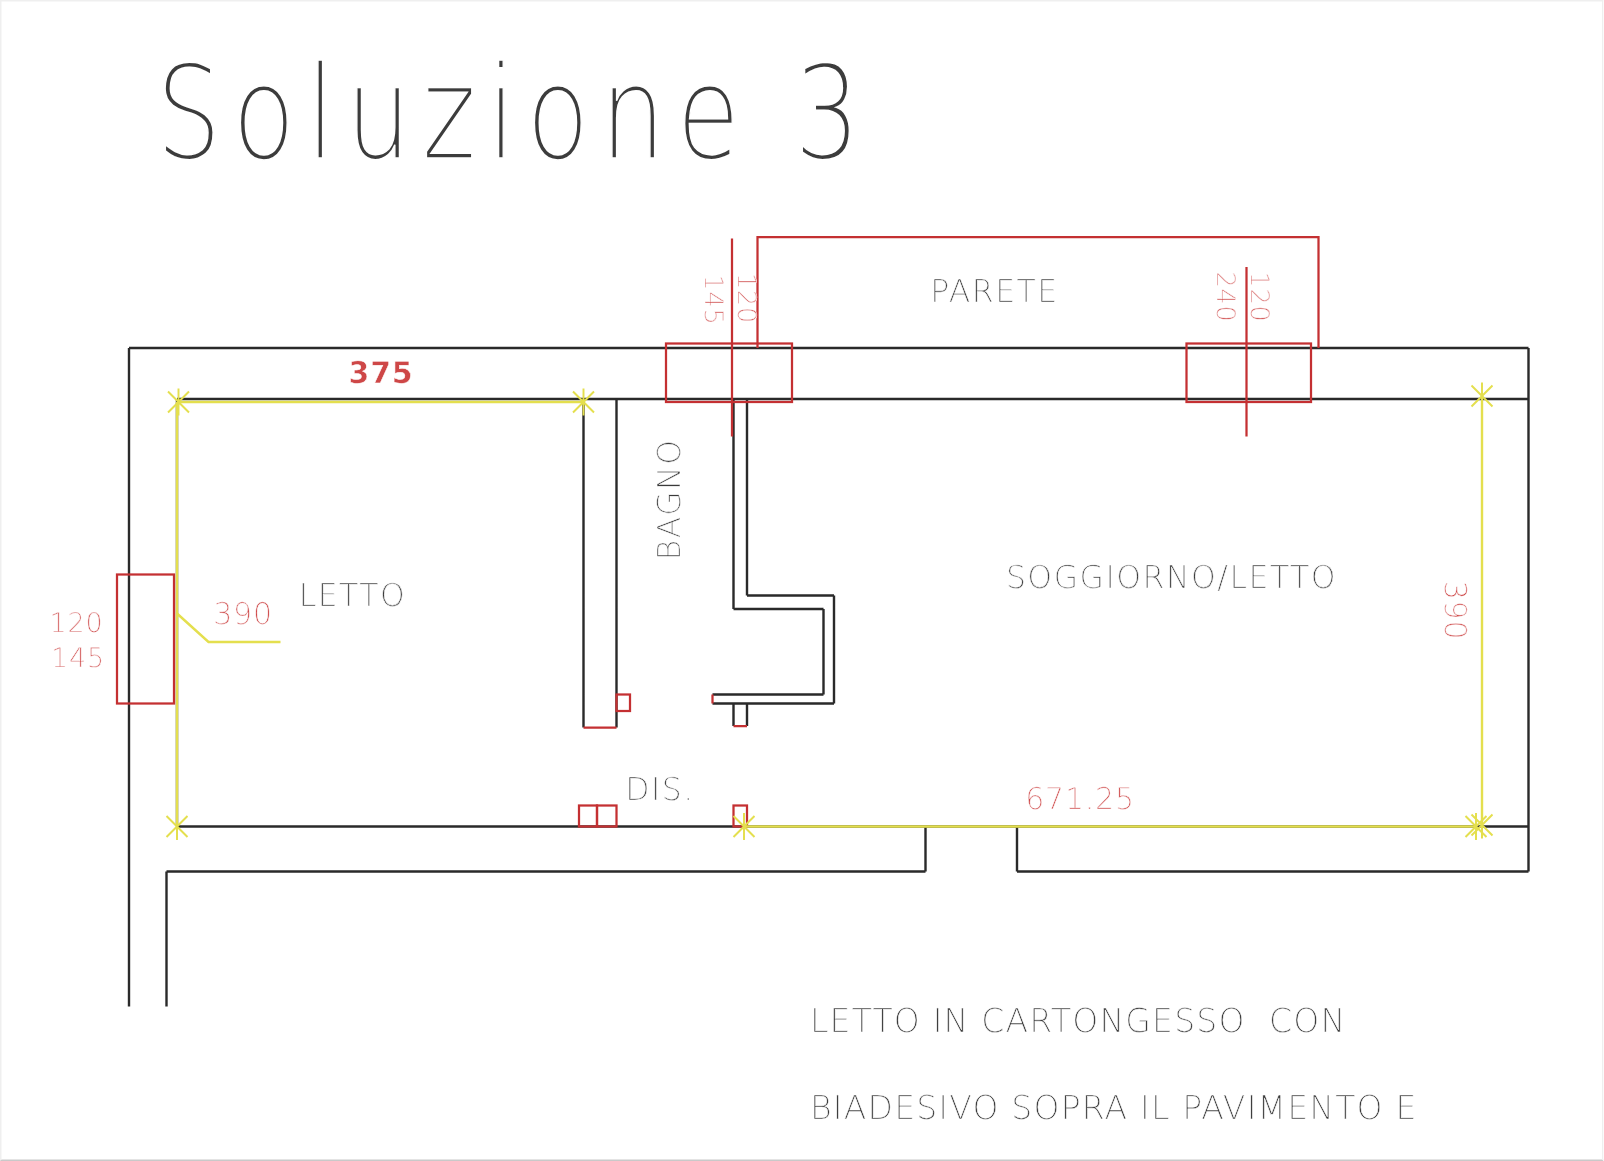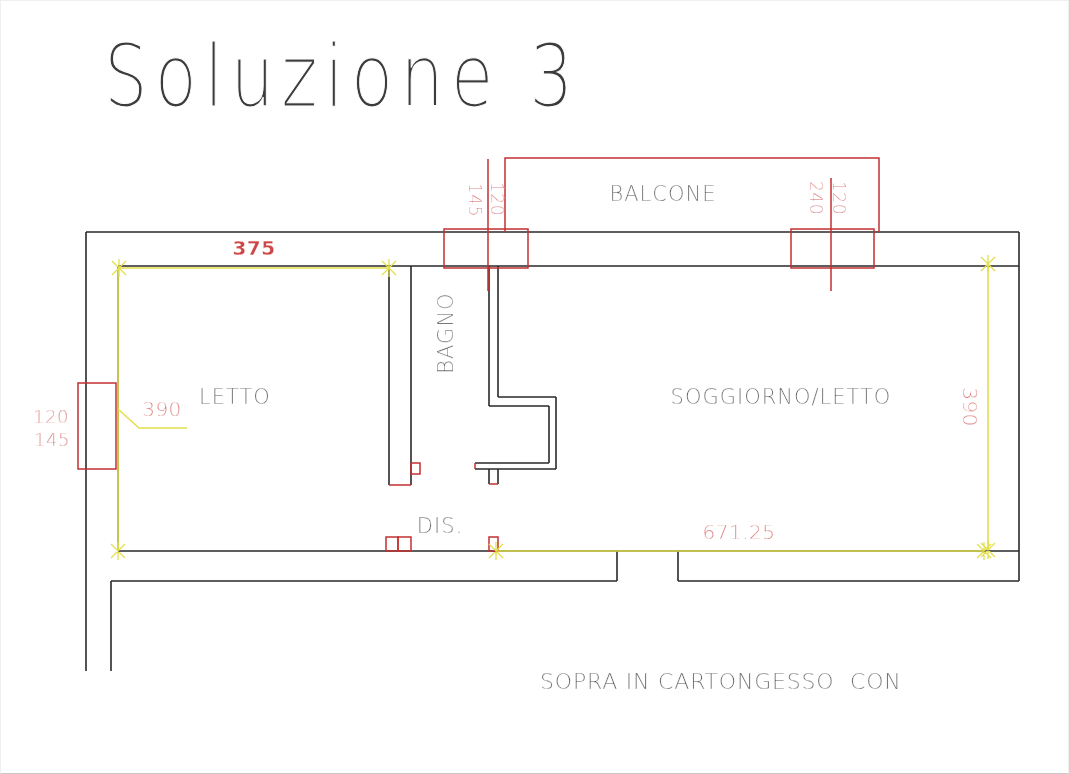--- a/index.html
+++ b/index.html
@@ -93,34 +93,34 @@
         M117 541 V559 M110 543 L124 557 M110 557 L124 543
         M495 541 V559 M488 543 L502 557 M488 557 L502 543
         M983 541 V559 M976 543 L990 557 M976 557 L990 543
         M987 254 V272 M980 256 L994 270 M980 270 L994 256
         M987 540 V558 M980 542 L994 556 M980 556 L994 542"></path>
     </g>
   </svg>
 
   <div class="title">Soluzione 3</div>
 
-  <div class="lbl room" style="left:662px;top:193px;">BALCONE</div>
+  <div class="lbl room" style="left:662px;top:193px;">PARETE</div>
   <div class="lbl room rot270" style="left:445px;top:332px;">BAGNO</div>
   <div class="lbl room" style="left:234px;top:396px;">LETTO</div>
-  <div class="lbl room" style="left:780px;top:396px;">SOGGIORNO/LETTO</div>
+  <div class="lbl room" style="left:780px;top:384px;">SOGGIORNO/LETTO</div>
   <div class="lbl room" style="left:439px;top:525px;">DIS.</div>
 
   <div class="lbl red-lbl dim" style="left:253px;top:247px;font-weight:bold;">375</div>
   <div class="lbl red-lbl dim" style="left:161px;top:408px;">390</div>
   <div class="lbl red-lbl dim" style="left:50px;top:415px;font-size:18px;">120</div>
   <div class="lbl red-lbl dim" style="left:51px;top:438px;font-size:18px;">145</div>
   <div class="lbl red-lbl dim-sm rot90" style="left:474px;top:199px;">145</div>
   <div class="lbl red-lbl dim-sm rot90" style="left:496px;top:198px;">120</div>
   <div class="lbl red-lbl dim-sm rot90" style="left:815px;top:197px;">240</div>
   <div class="lbl red-lbl dim-sm rot90" style="left:838px;top:197px;">120</div>
   <div class="lbl red-lbl dim rot90" style="left:969px;top:406px;">390</div>
-  <div class="lbl red-lbl dim" style="left:738px;top:531px;">671.25</div>
+  <div class="lbl red-lbl dim" style="left:719px;top:531px;">671.25</div>
 
-  <div class="note"><span>SOPRA IN CARTONGESSO  CON</span><br>
-<br>
+  <div class="note"><span>LETTO IN CARTONGESSO  CON</span><br>
+<span>BIADESIVO SOPRA IL PAVIMENTO E</span><br>
 </div>
 
 </div>
 
 </body></html>

